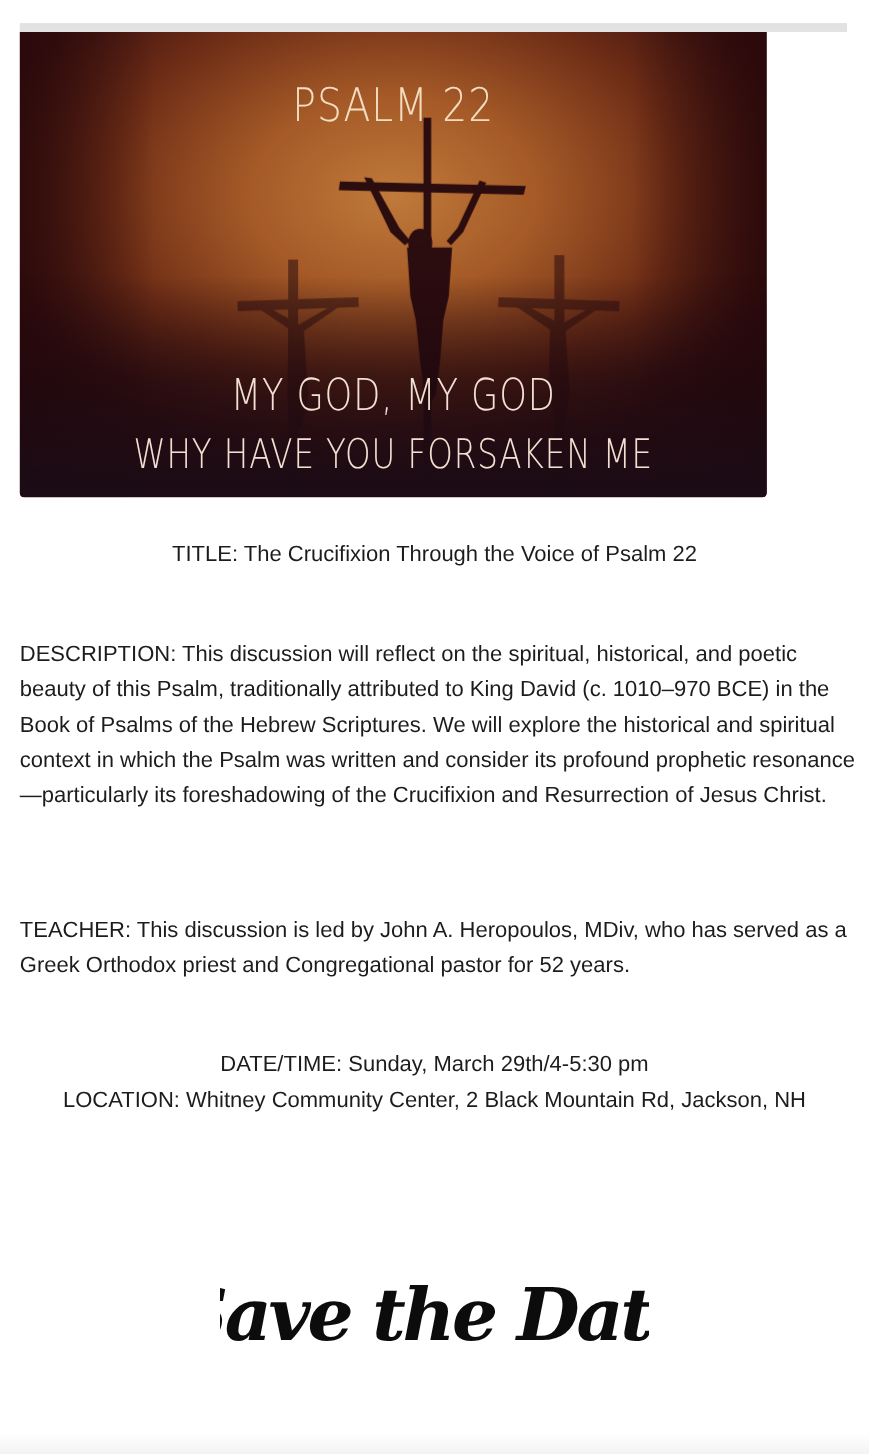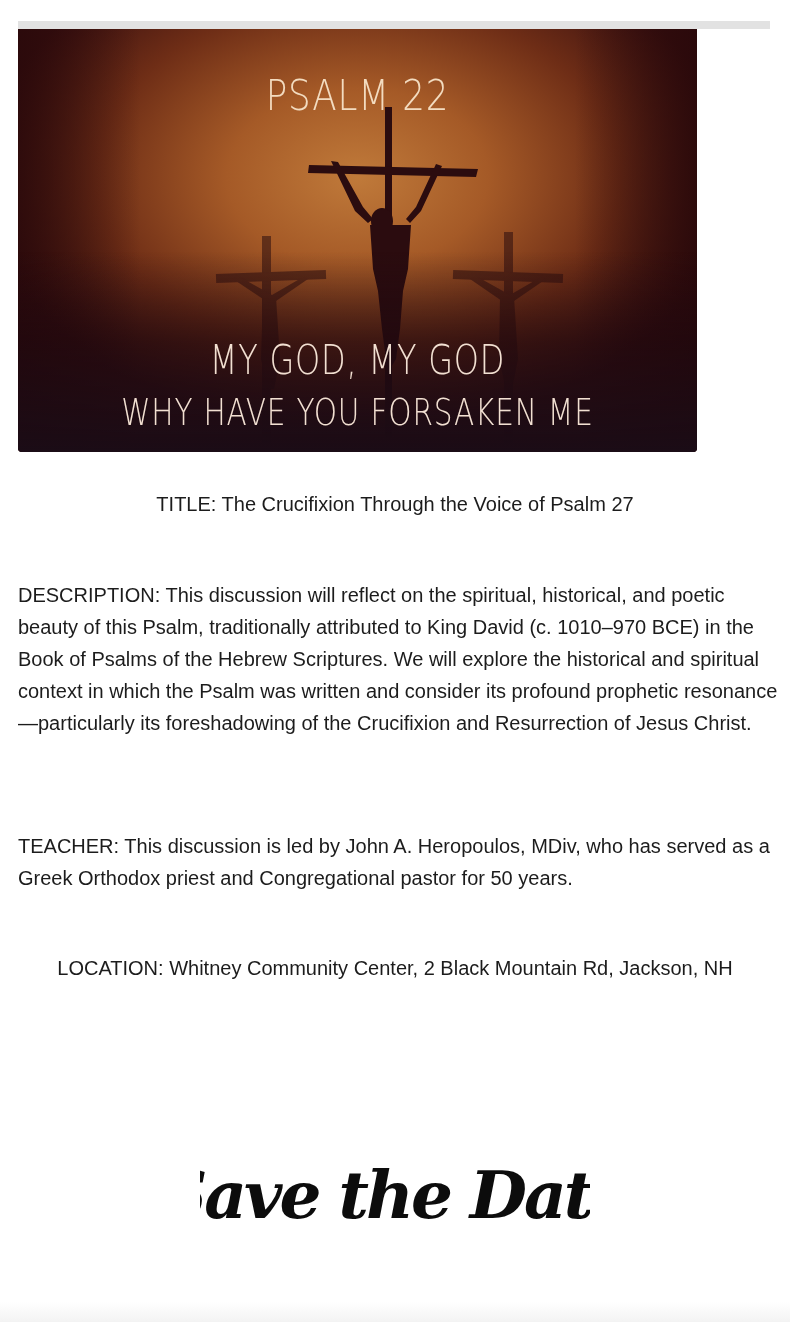--- a/index.html
+++ b/index.html
@@ -65,27 +65,28 @@
 
       <path d="M352 196 L393 196 L390 240 L385 262 L382 300 L378 330 L372 340 L368 330 L364 300 L360 262 L355 240 Z"></path>
     </g>
   </svg>
   <div class="bottom-shade"></div>
   <div class="hero-title">PSALM 22</div>
   <div class="hero-line1">MY GOD, MY GOD</div>
   <div class="hero-line2">WHY HAVE YOU FORSAKEN ME</div>
 </div>
 
-<div id="title" class="text center">TITLE: The Crucifixion Through the Voice of Psalm 27</div>
+<div id="title" class="text center">TITLE: The Crucifixion Through the Voice of Psalm 22</div>
 
 <div id="desc" class="text">DESCRIPTION: This discussion will reflect on the spiritual, historical, and poetic beauty of this Psalm, traditionally attributed to King David (c. 1010–970 BCE) in the Book of Psalms of the Hebrew Scriptures. We will explore the historical and spiritual context in which the Psalm was written and consider its profound prophetic resonance—particularly its foreshadowing of the Crucifixion and Resurrection of Jesus Christ.</div>
 
-<div id="teacher" class="text">TEACHER: This discussion is led by John A. Heropoulos, MDiv, who has served as a Greek Orthodox priest and Congregational pastor for 50 years.</div>
+<div id="teacher" class="text">TEACHER: This discussion is led by John A. Heropoulos, MDiv, who has served as a Greek Orthodox priest and Congregational pastor for 52 years.</div>
 
 <div id="datetime" class="text center">
+  <div>DATE/TIME: Sunday, March 29th/4-5:30 pm</div>
   <div>LOCATION:  Whitney Community Center, 2 Black Mountain Rd, Jackson, NH</div>
 </div>
 
 <svg class="save-date" viewBox="0 0 390 110">
   <text x="195" y="78" text-anchor="middle" font-family="DejaVu Serif, serif" font-style="italic" font-weight="bold" font-size="66" fill="#0c0c0c" letter-spacing="-3">Save the Date</text>
 </svg>
 
 <div class="bottom-fade"></div>
 
 </body></html>

